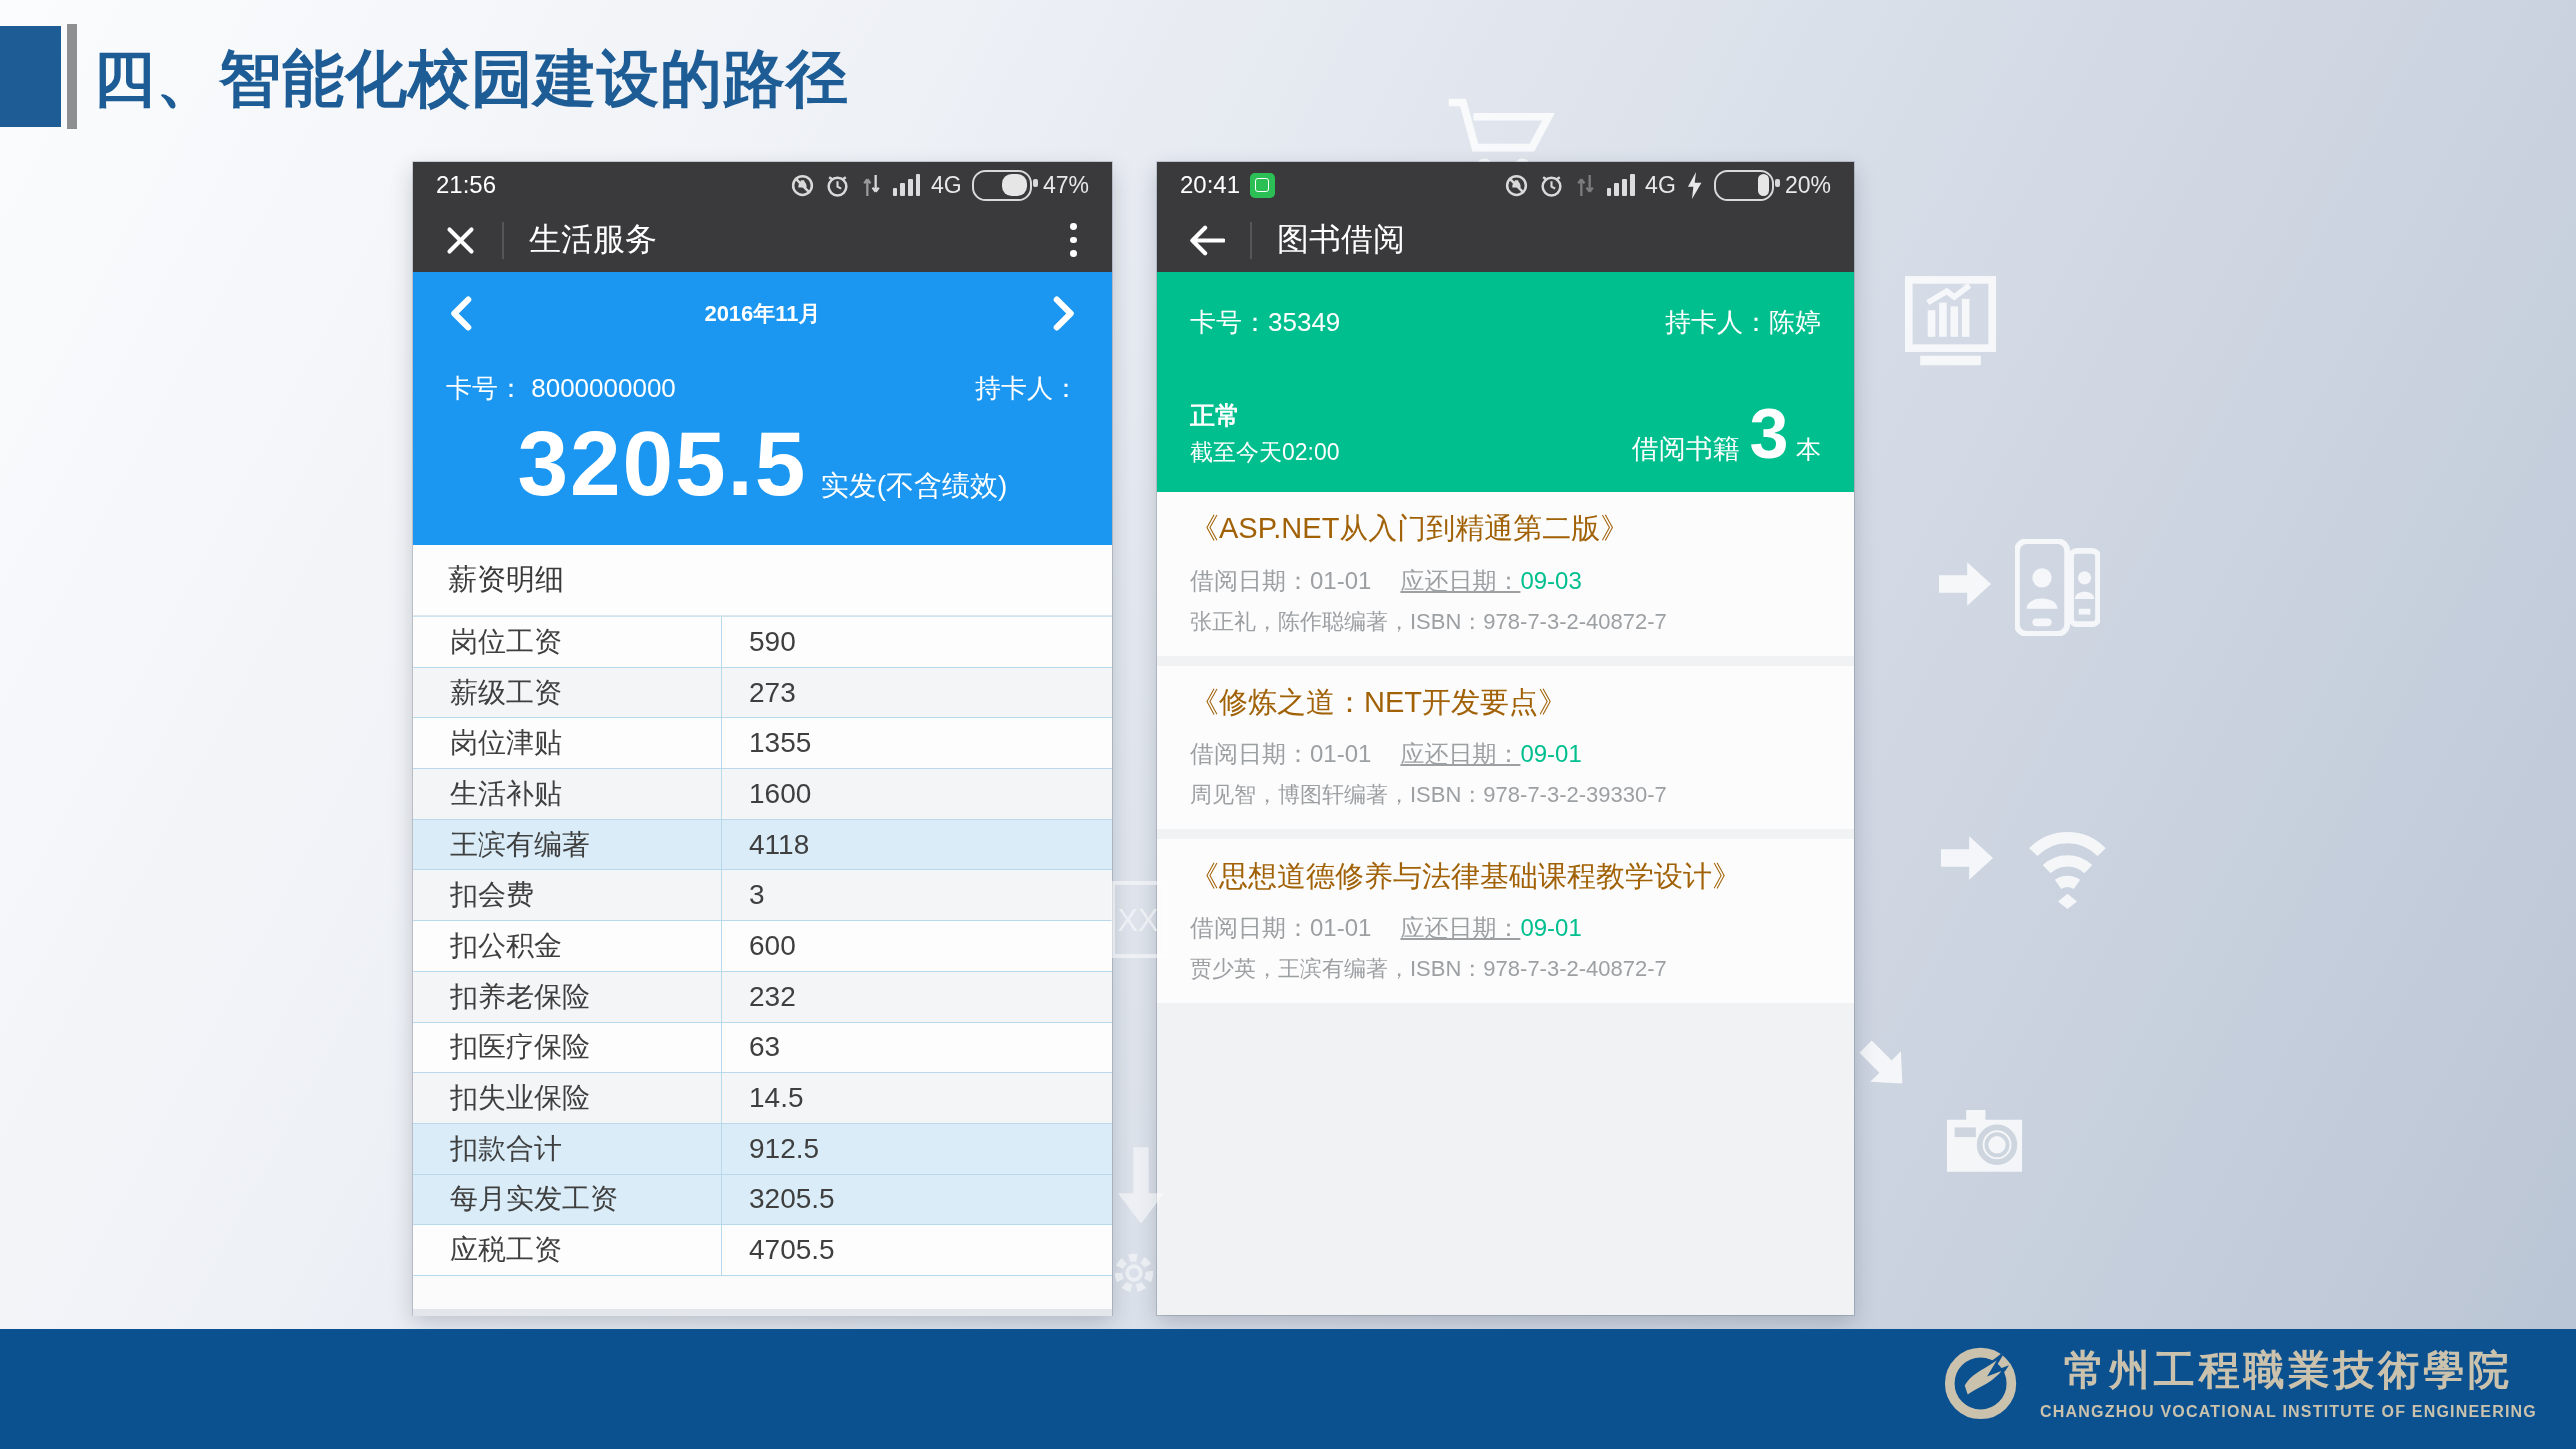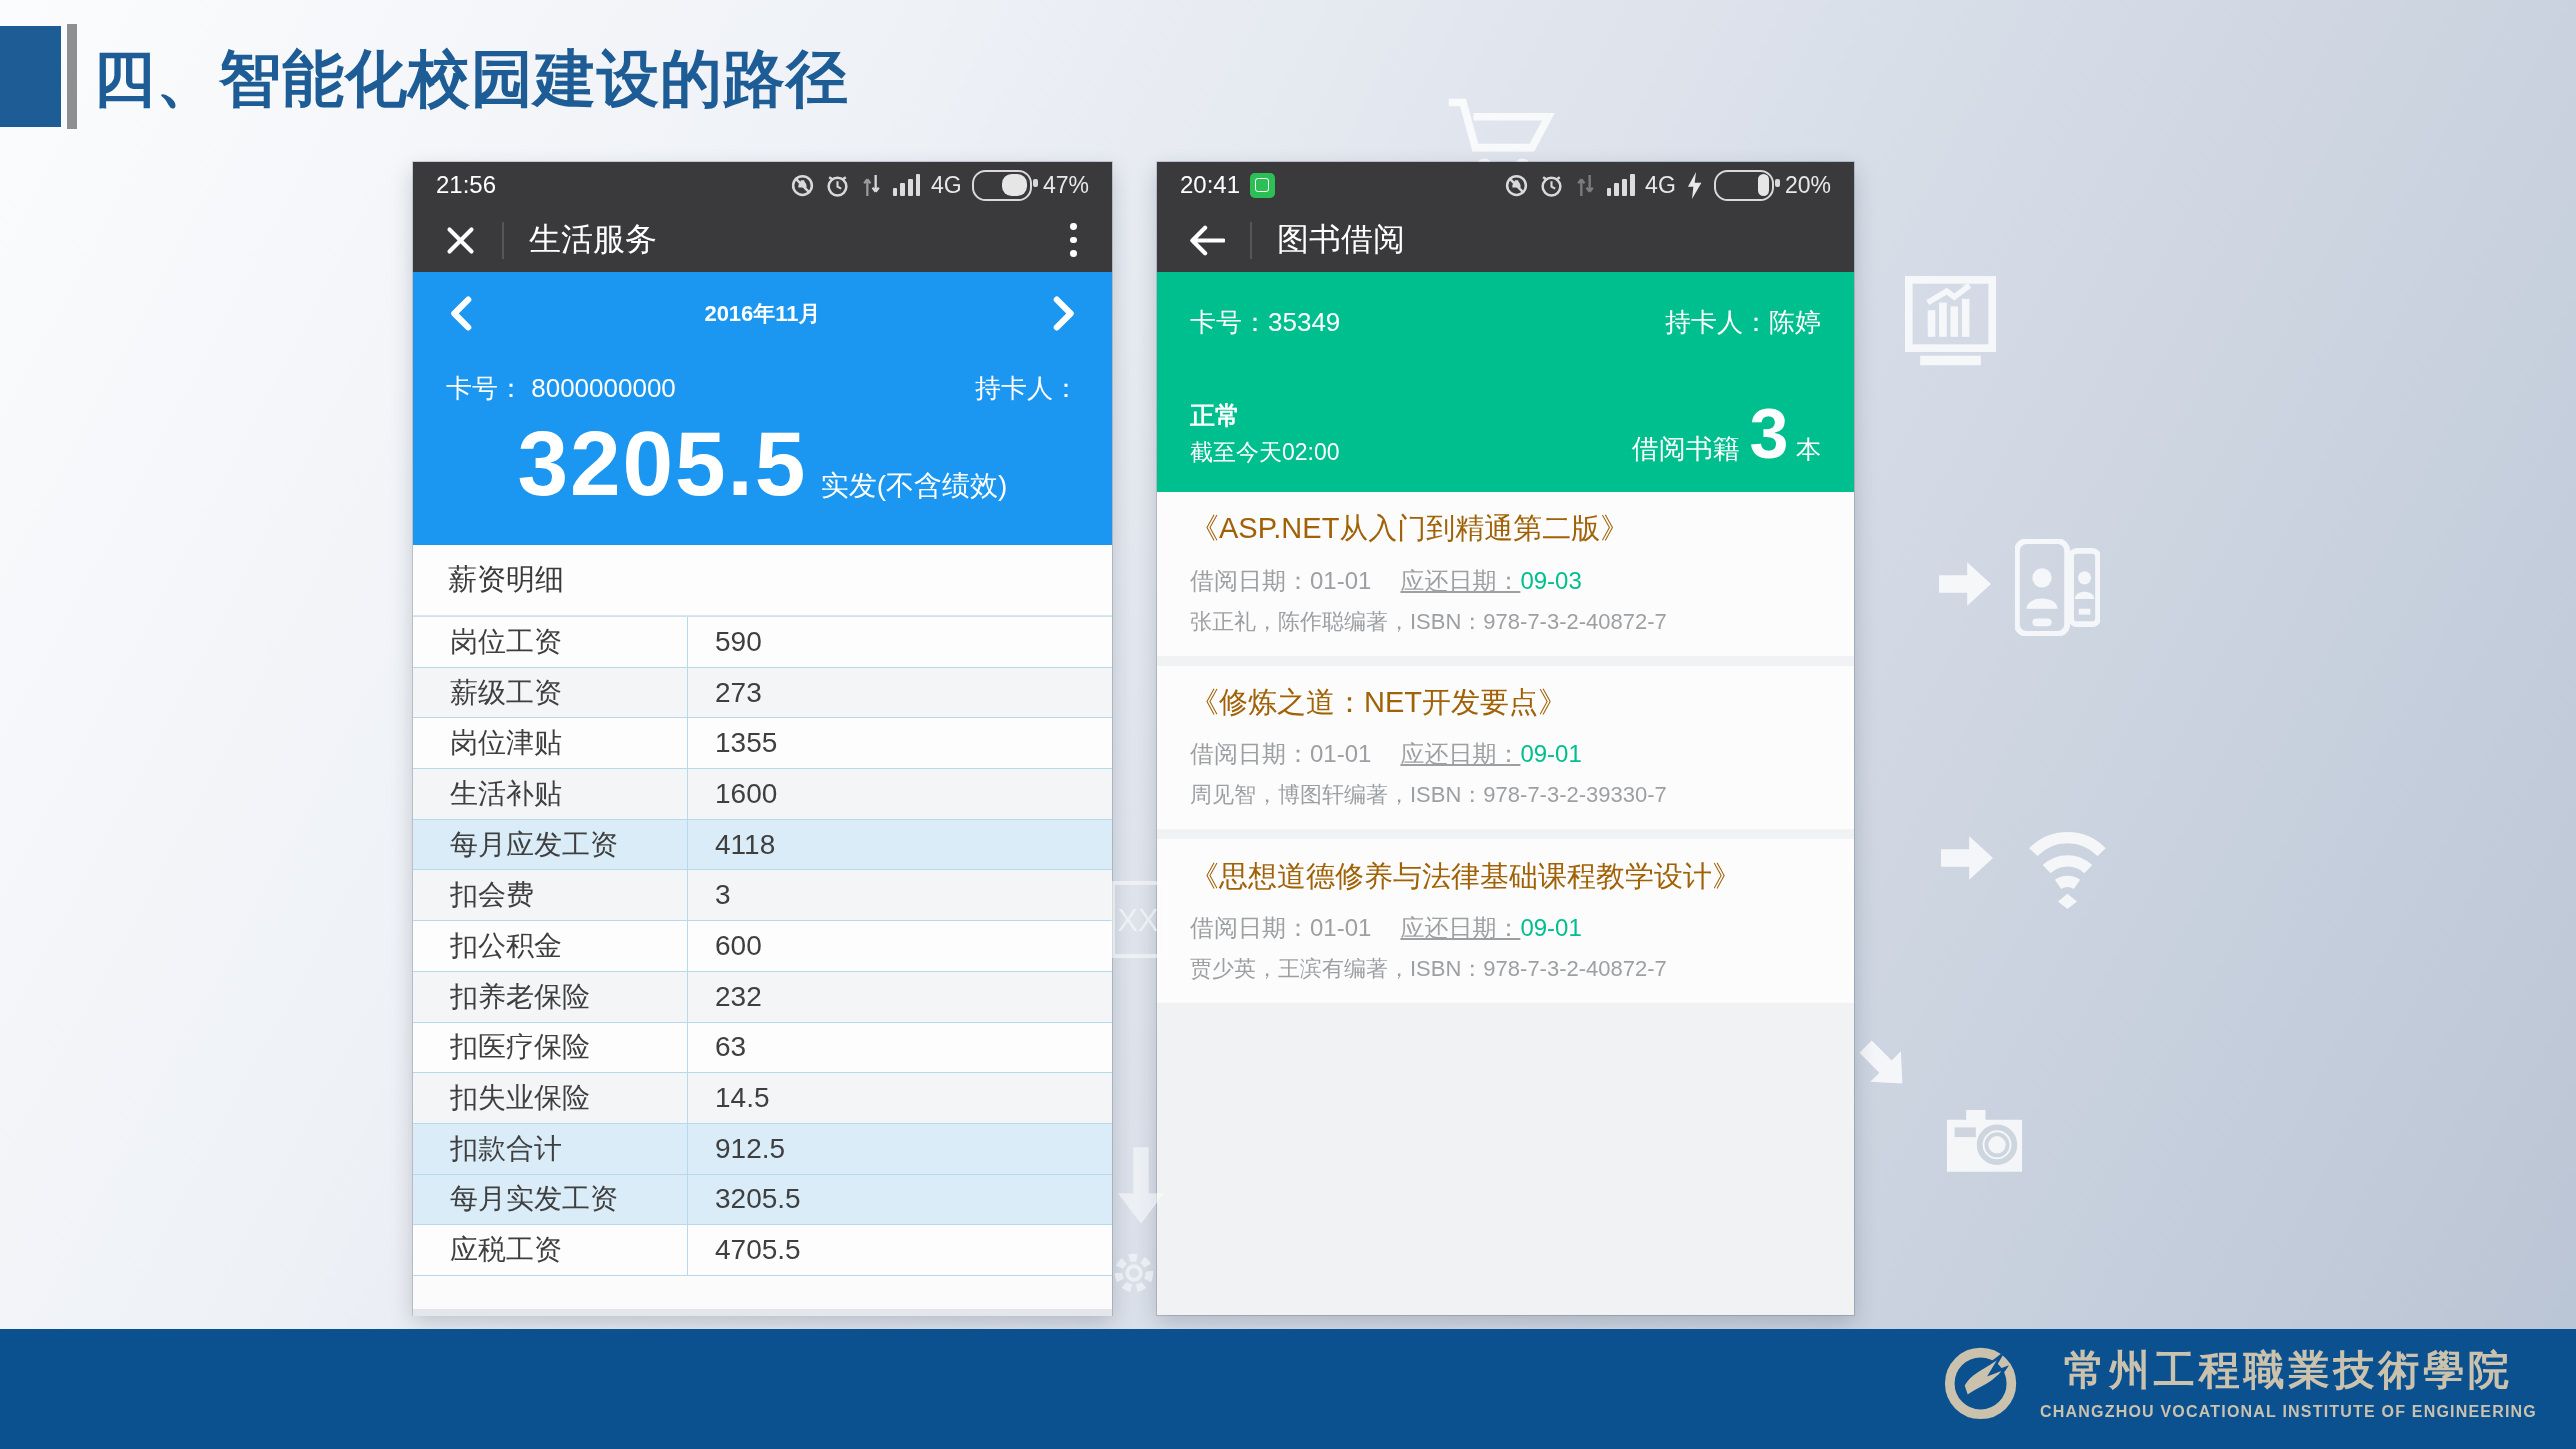--- a/index.html
+++ b/index.html
@@ -61,21 +61,21 @@
   .amount-note{font-size:28px;margin-left:13.5px;}
 
   .section-head{height:71px;background:#fdfdfe;display:flex;align-items:center;padding-left:35px;
     font-size:29px;color:#3a3a3a;border-bottom:1.9px solid #dfe6ec;box-sizing:border-box;}
 
   .stable{height:659px;display:flex;flex-direction:column;border-top:1px solid #cfe3ef;}
   .srow{flex:1;display:flex;align-items:stretch;border-bottom:1px solid #b8d9ec;
     font-size:28px;color:#3f3f3f;background:#fdfdfe;box-sizing:border-box;}
   .srow:nth-child(even){background:#f4f5f7;}
   .srow.hl{background:var(--highlight-row,#d9ecf7);}
-  .sl{width:275px;padding-left:37px;border-right:1.9px solid #b8d9ec;display:flex;align-items:center;box-sizing:border-box;}
+  .sl{width:309px;padding-left:37px;border-right:1.9px solid #b8d9ec;display:flex;align-items:center;box-sizing:border-box;}
   .sv{padding-left:27px;display:flex;align-items:center;}
   .table-footer{height:33px;background:#fbfbfc;border-bottom:1px solid #e2e5ea;}
   .phone-edge{height:5.8px;background:#e3e7ec;}
 
   
   .green-card{position:relative;height:220px;background:var(--green-card,#00bf8e);color:#fff;
     padding:0 33px;box-sizing:border-box;}
   .gc-top{display:flex;justify-content:space-between;padding-top:33px;font-size:26px;}
   .gc-bottom{position:absolute;left:33px;right:33px;bottom:23px;display:flex;
     justify-content:space-between;align-items:flex-end;}
@@ -273,21 +273,21 @@
         </div>
       <div class="srow">
           <div class="sl">岗位津贴</div>
           <div class="sv">1355</div>
         </div>
       <div class="srow">
           <div class="sl">生活补贴</div>
           <div class="sv">1600</div>
         </div>
       <div class="srow hl">
-          <div class="sl">每月应发工资</div>
+          <div class="sl">王滨有编著</div>
           <div class="sv">4118</div>
         </div>
       <div class="srow">
           <div class="sl">扣会费</div>
           <div class="sv">3</div>
         </div>
       <div class="srow">
           <div class="sl">扣公积金</div>
           <div class="sv">600</div>
         </div>

